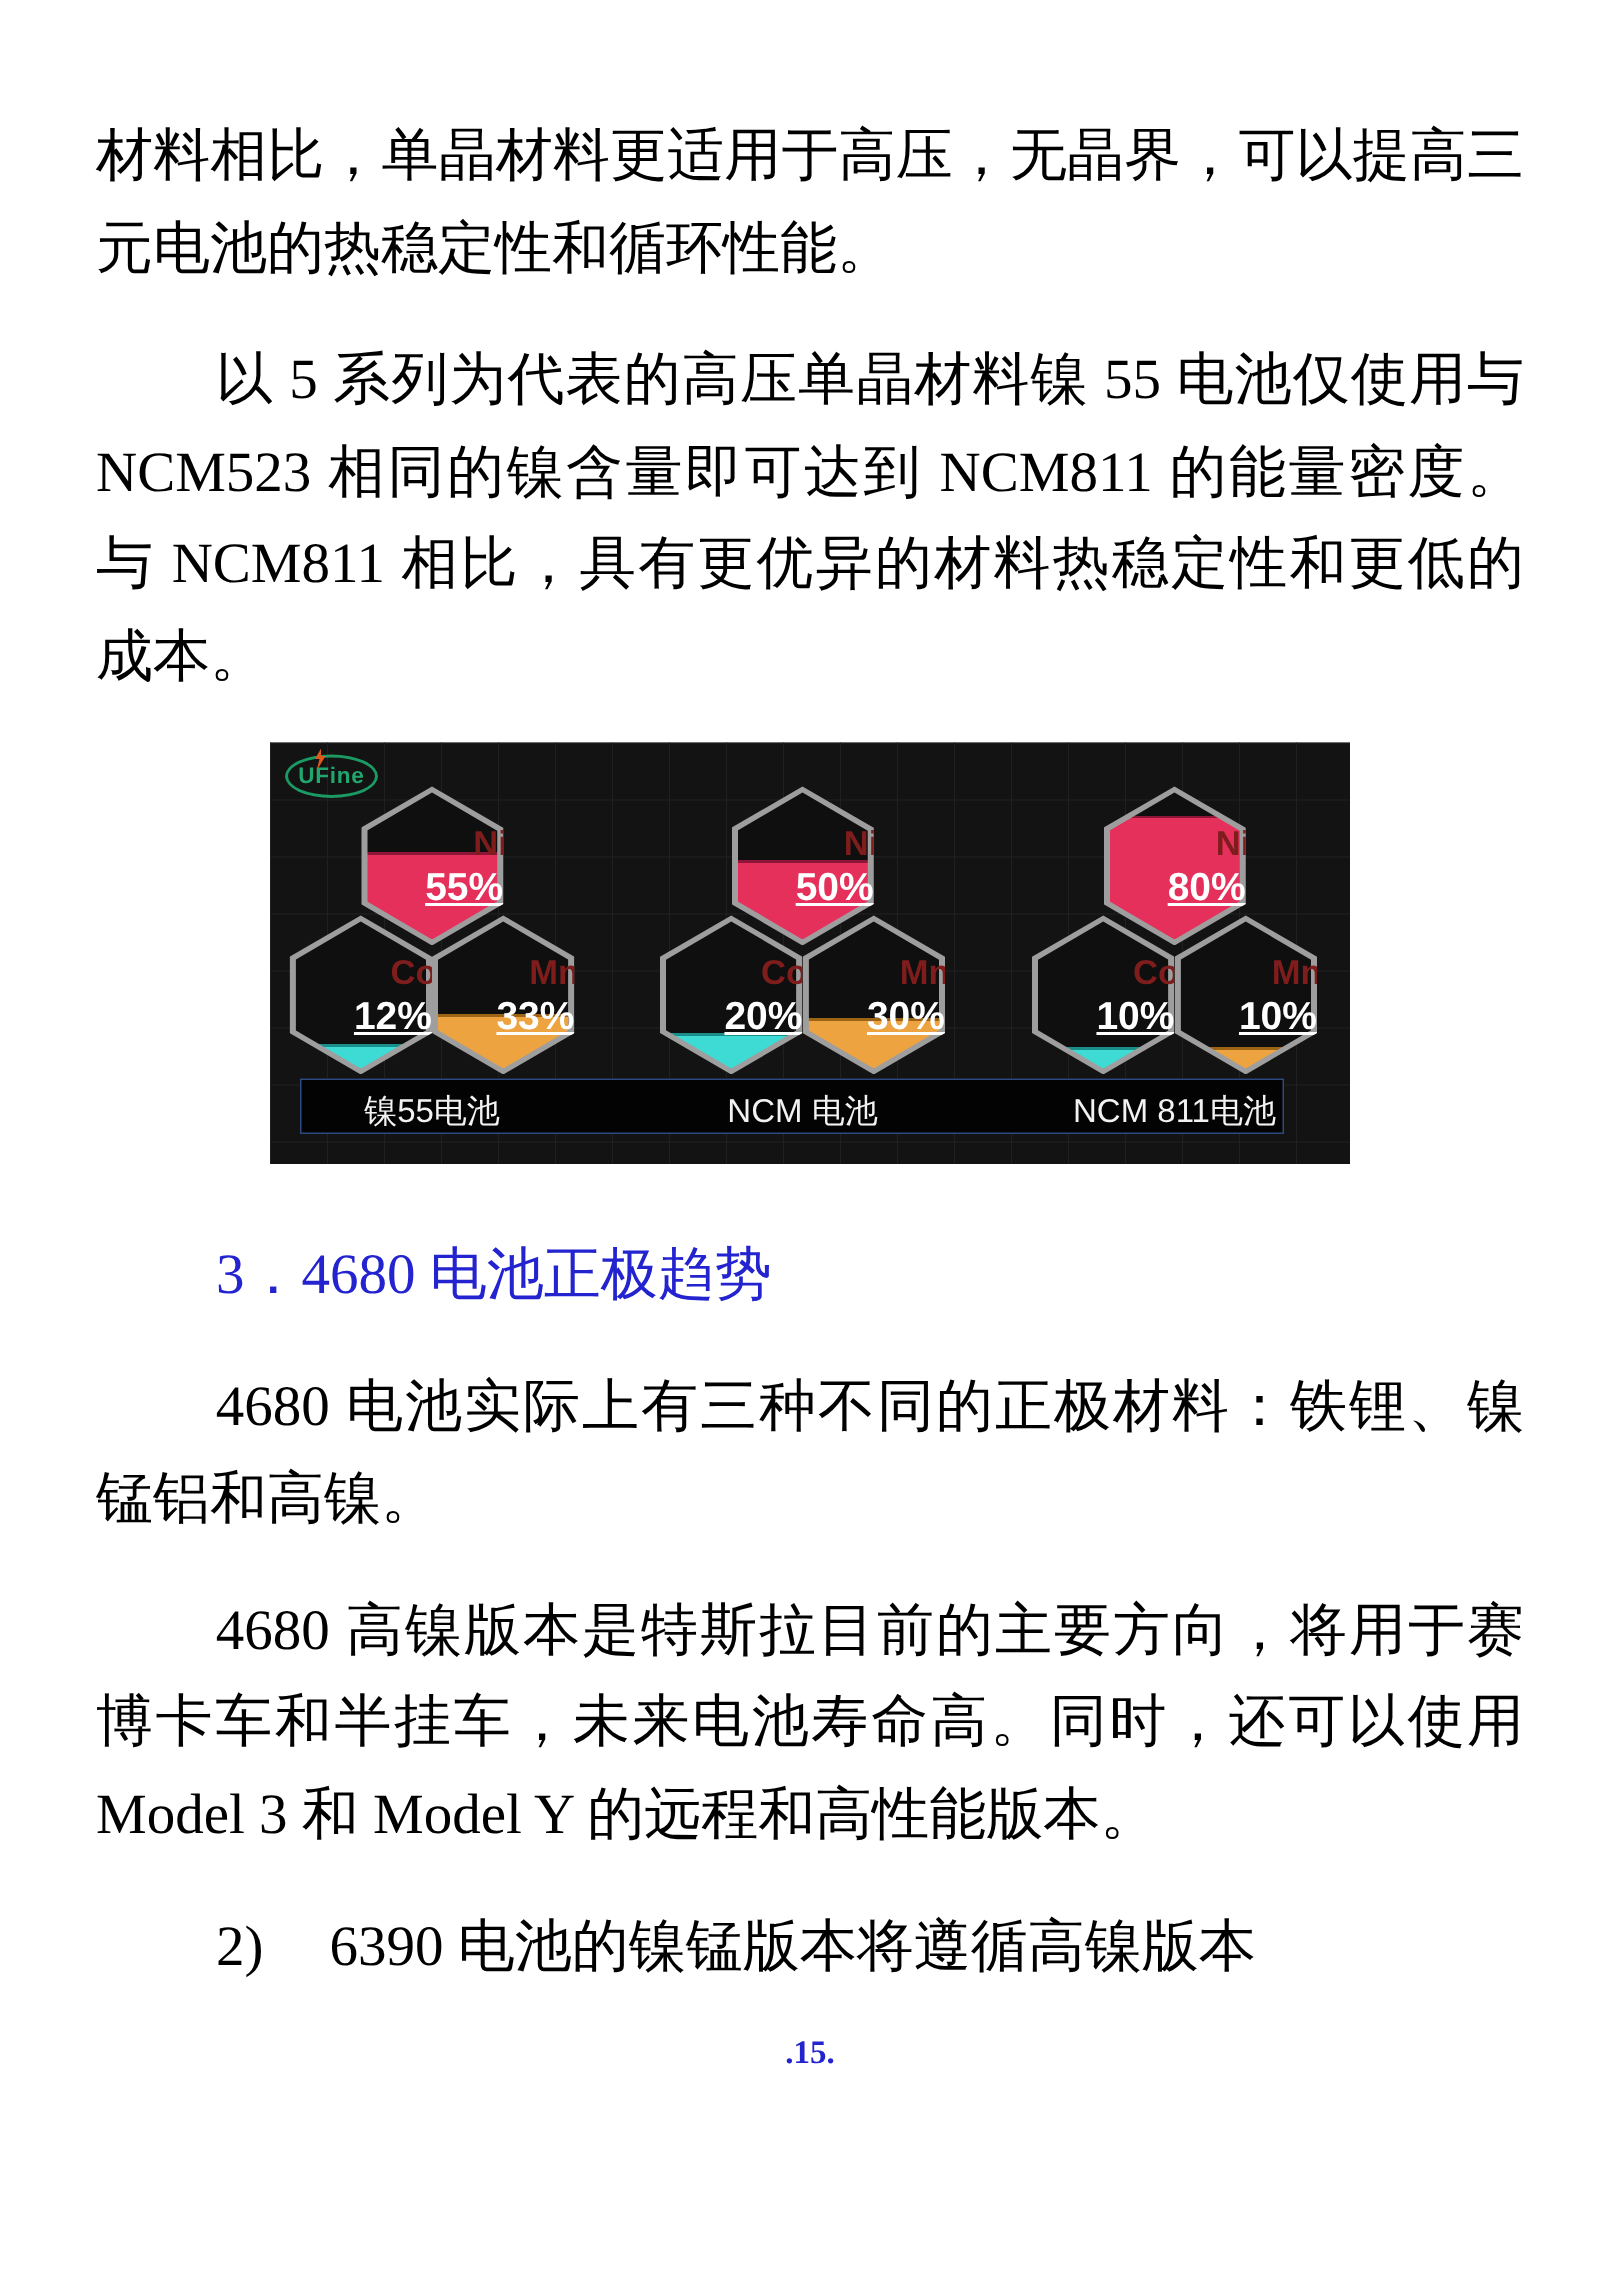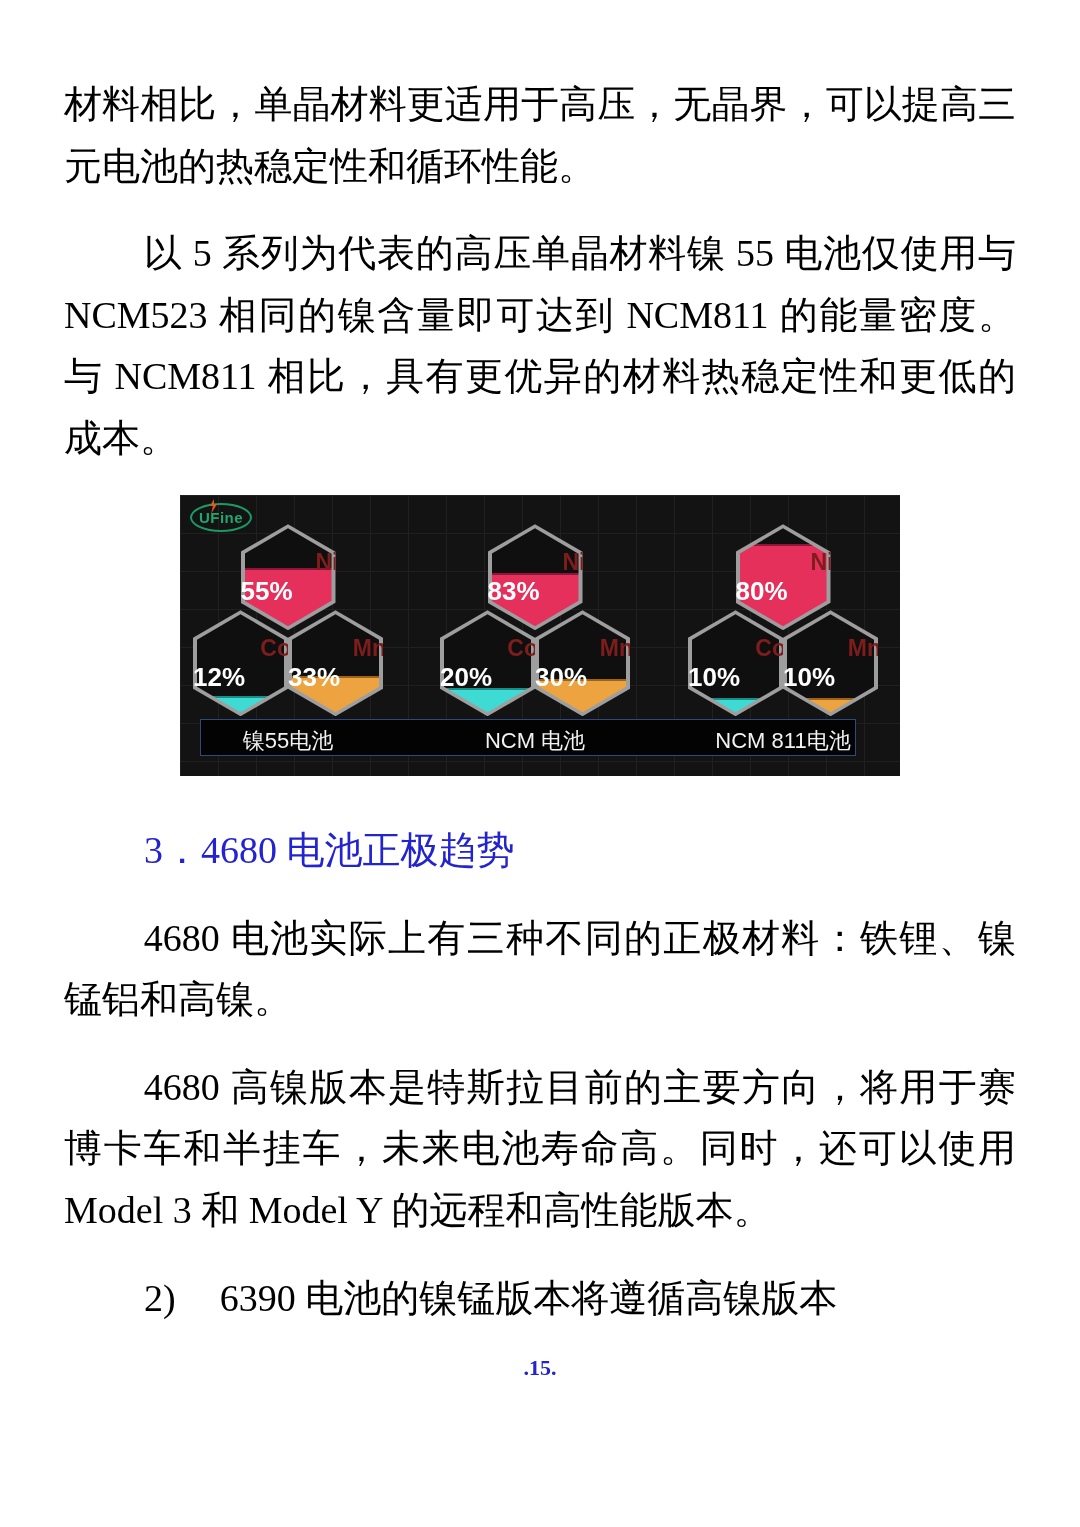--- a/index.html
+++ b/index.html
@@ -82,22 +82,22 @@
     clip-path: polygon(50% 0%, 100% 26%, 100% 74%, 50% 100%, 0% 74%, 0% 26%);
   }
   .hex-label {
     position: absolute; left: 16px; top: 24%; width: 100%;
     text-align: right; color: #7f1d1d;
     font-size: 23px; font-weight: bold; line-height: 1.1;
   }
   .hex-label .cn { font-size: 13px; font-weight: bold; }
   .hex-value {
     position: absolute; left: 0; top: 49%; width: 100%;
-    text-align: left; color: #ffffff;
-    font-size: 26px; font-weight: bold;
+    text-align: right; color: #ffffff;
+    font-size: 26px; font-weight: bold; text-decoration: underline;
   }
   .label-bar {
     position: absolute; left: 20px; top: 224px;
     width: 656px; height: 37px;
     background: #030303;
     border: 1px solid #2e4a80;
   }
   .cluster-label {
     position: absolute; top: 231px; width: 190px;
     text-align: center; color: #f2f2f2;
@@ -137,21 +137,21 @@
           <div class="hex-outer" style="left: 95px; top: 86px;">
             <div class="hex-inner" style="background: linear-gradient(to top, rgb(237, 163, 63) 35%, rgb(156, 100, 20) 35%, rgb(156, 100, 20) 37%, rgb(15, 15, 15) 37%);"></div>
             <div class="hex-label"><span>Mn</span><span class="cn">锰</span></div>
             <div class="hex-value">33%</div>
           </div>
         </div>
         <div class="cluster" style="left: 260px;">
           <div class="hex-outer" style="left: 47.5px; top: 0px;">
             <div class="hex-inner" style="background: linear-gradient(to top, rgb(229, 48, 92) 52%, rgb(143, 21, 56) 52%, rgb(143, 21, 56) 54%, rgb(15, 15, 15) 54%);"></div>
             <div class="hex-label"><span>Ni</span><span class="cn">镍</span></div>
-            <div class="hex-value">83%</div>
+            <div class="hex-value">50%</div>
           </div>
           <div class="hex-outer" style="left: 0px; top: 86px;">
             <div class="hex-inner" style="background: linear-gradient(to top, rgb(61, 219, 211) 22%, rgb(26, 143, 138) 22%, rgb(26, 143, 138) 24%, rgb(15, 15, 15) 24%);"></div>
             <div class="hex-label"><span>Co</span><span class="cn">钴</span></div>
             <div class="hex-value">20%</div>
           </div>
           <div class="hex-outer" style="left: 95px; top: 86px;">
             <div class="hex-inner" style="background: linear-gradient(to top, rgb(237, 163, 63) 32%, rgb(156, 100, 20) 32%, rgb(156, 100, 20) 34%, rgb(15, 15, 15) 34%);"></div>
             <div class="hex-label"><span>Mn</span><span class="cn">锰</span></div>
             <div class="hex-value">30%</div>

